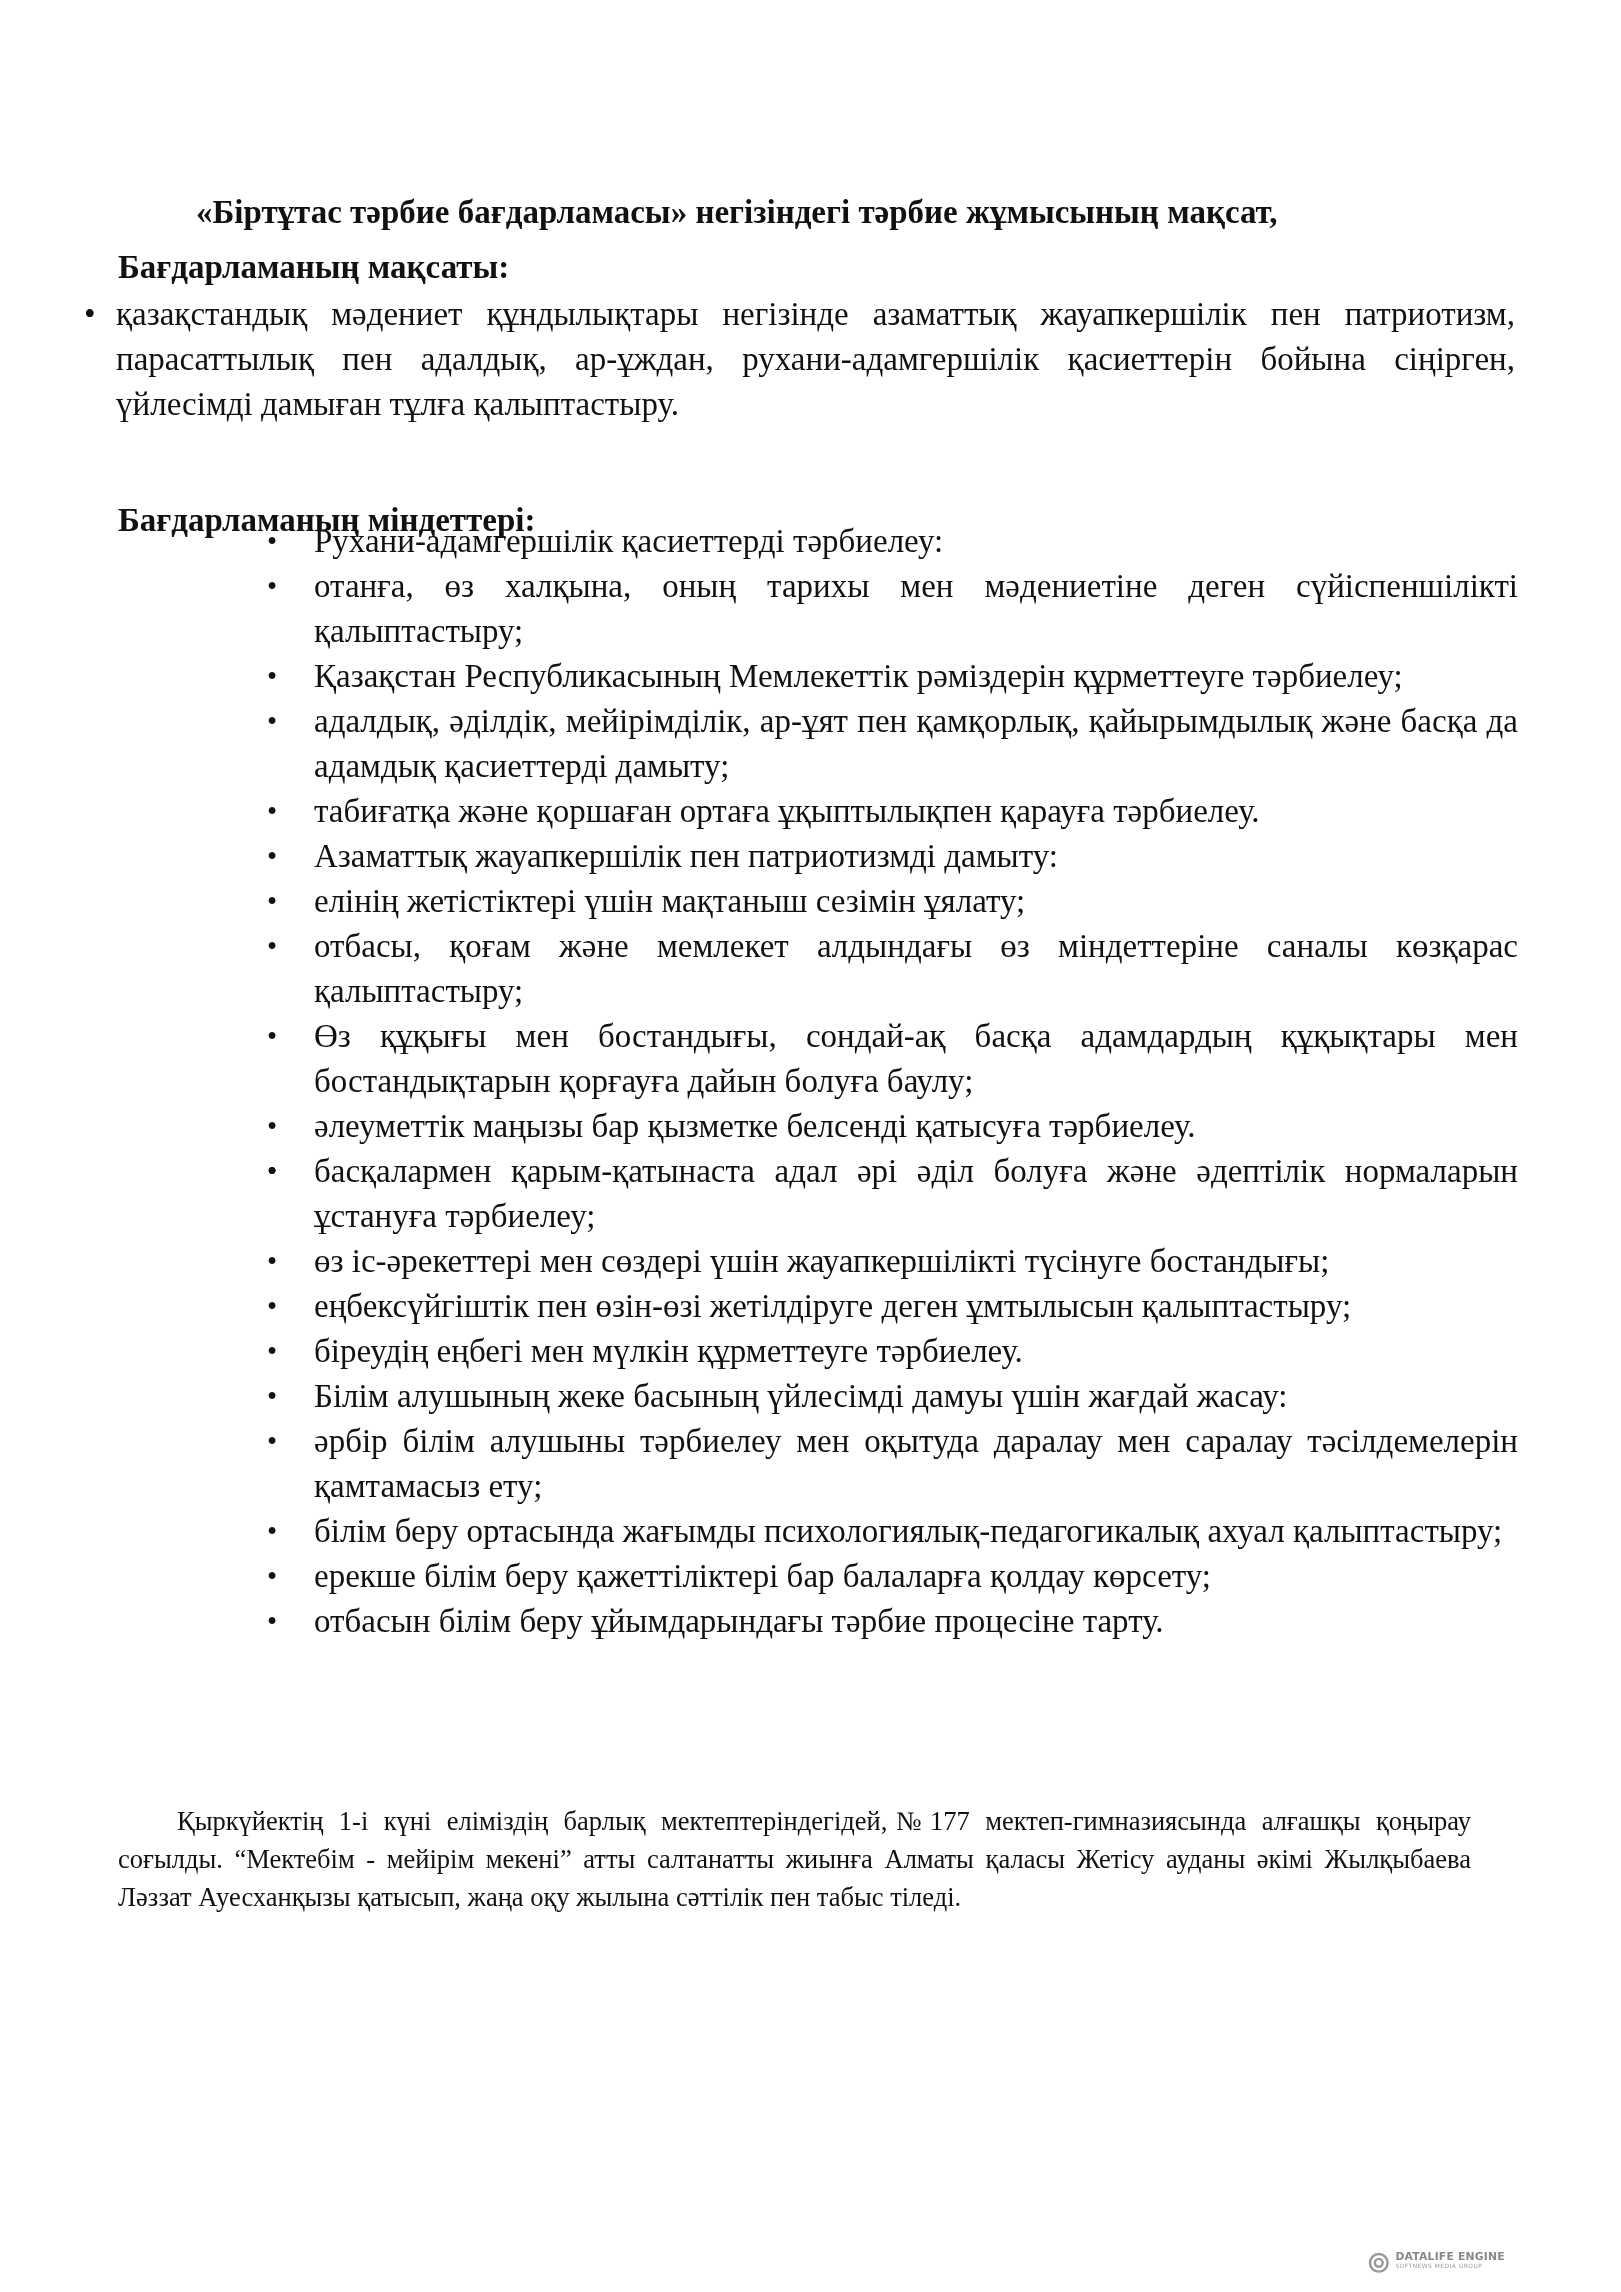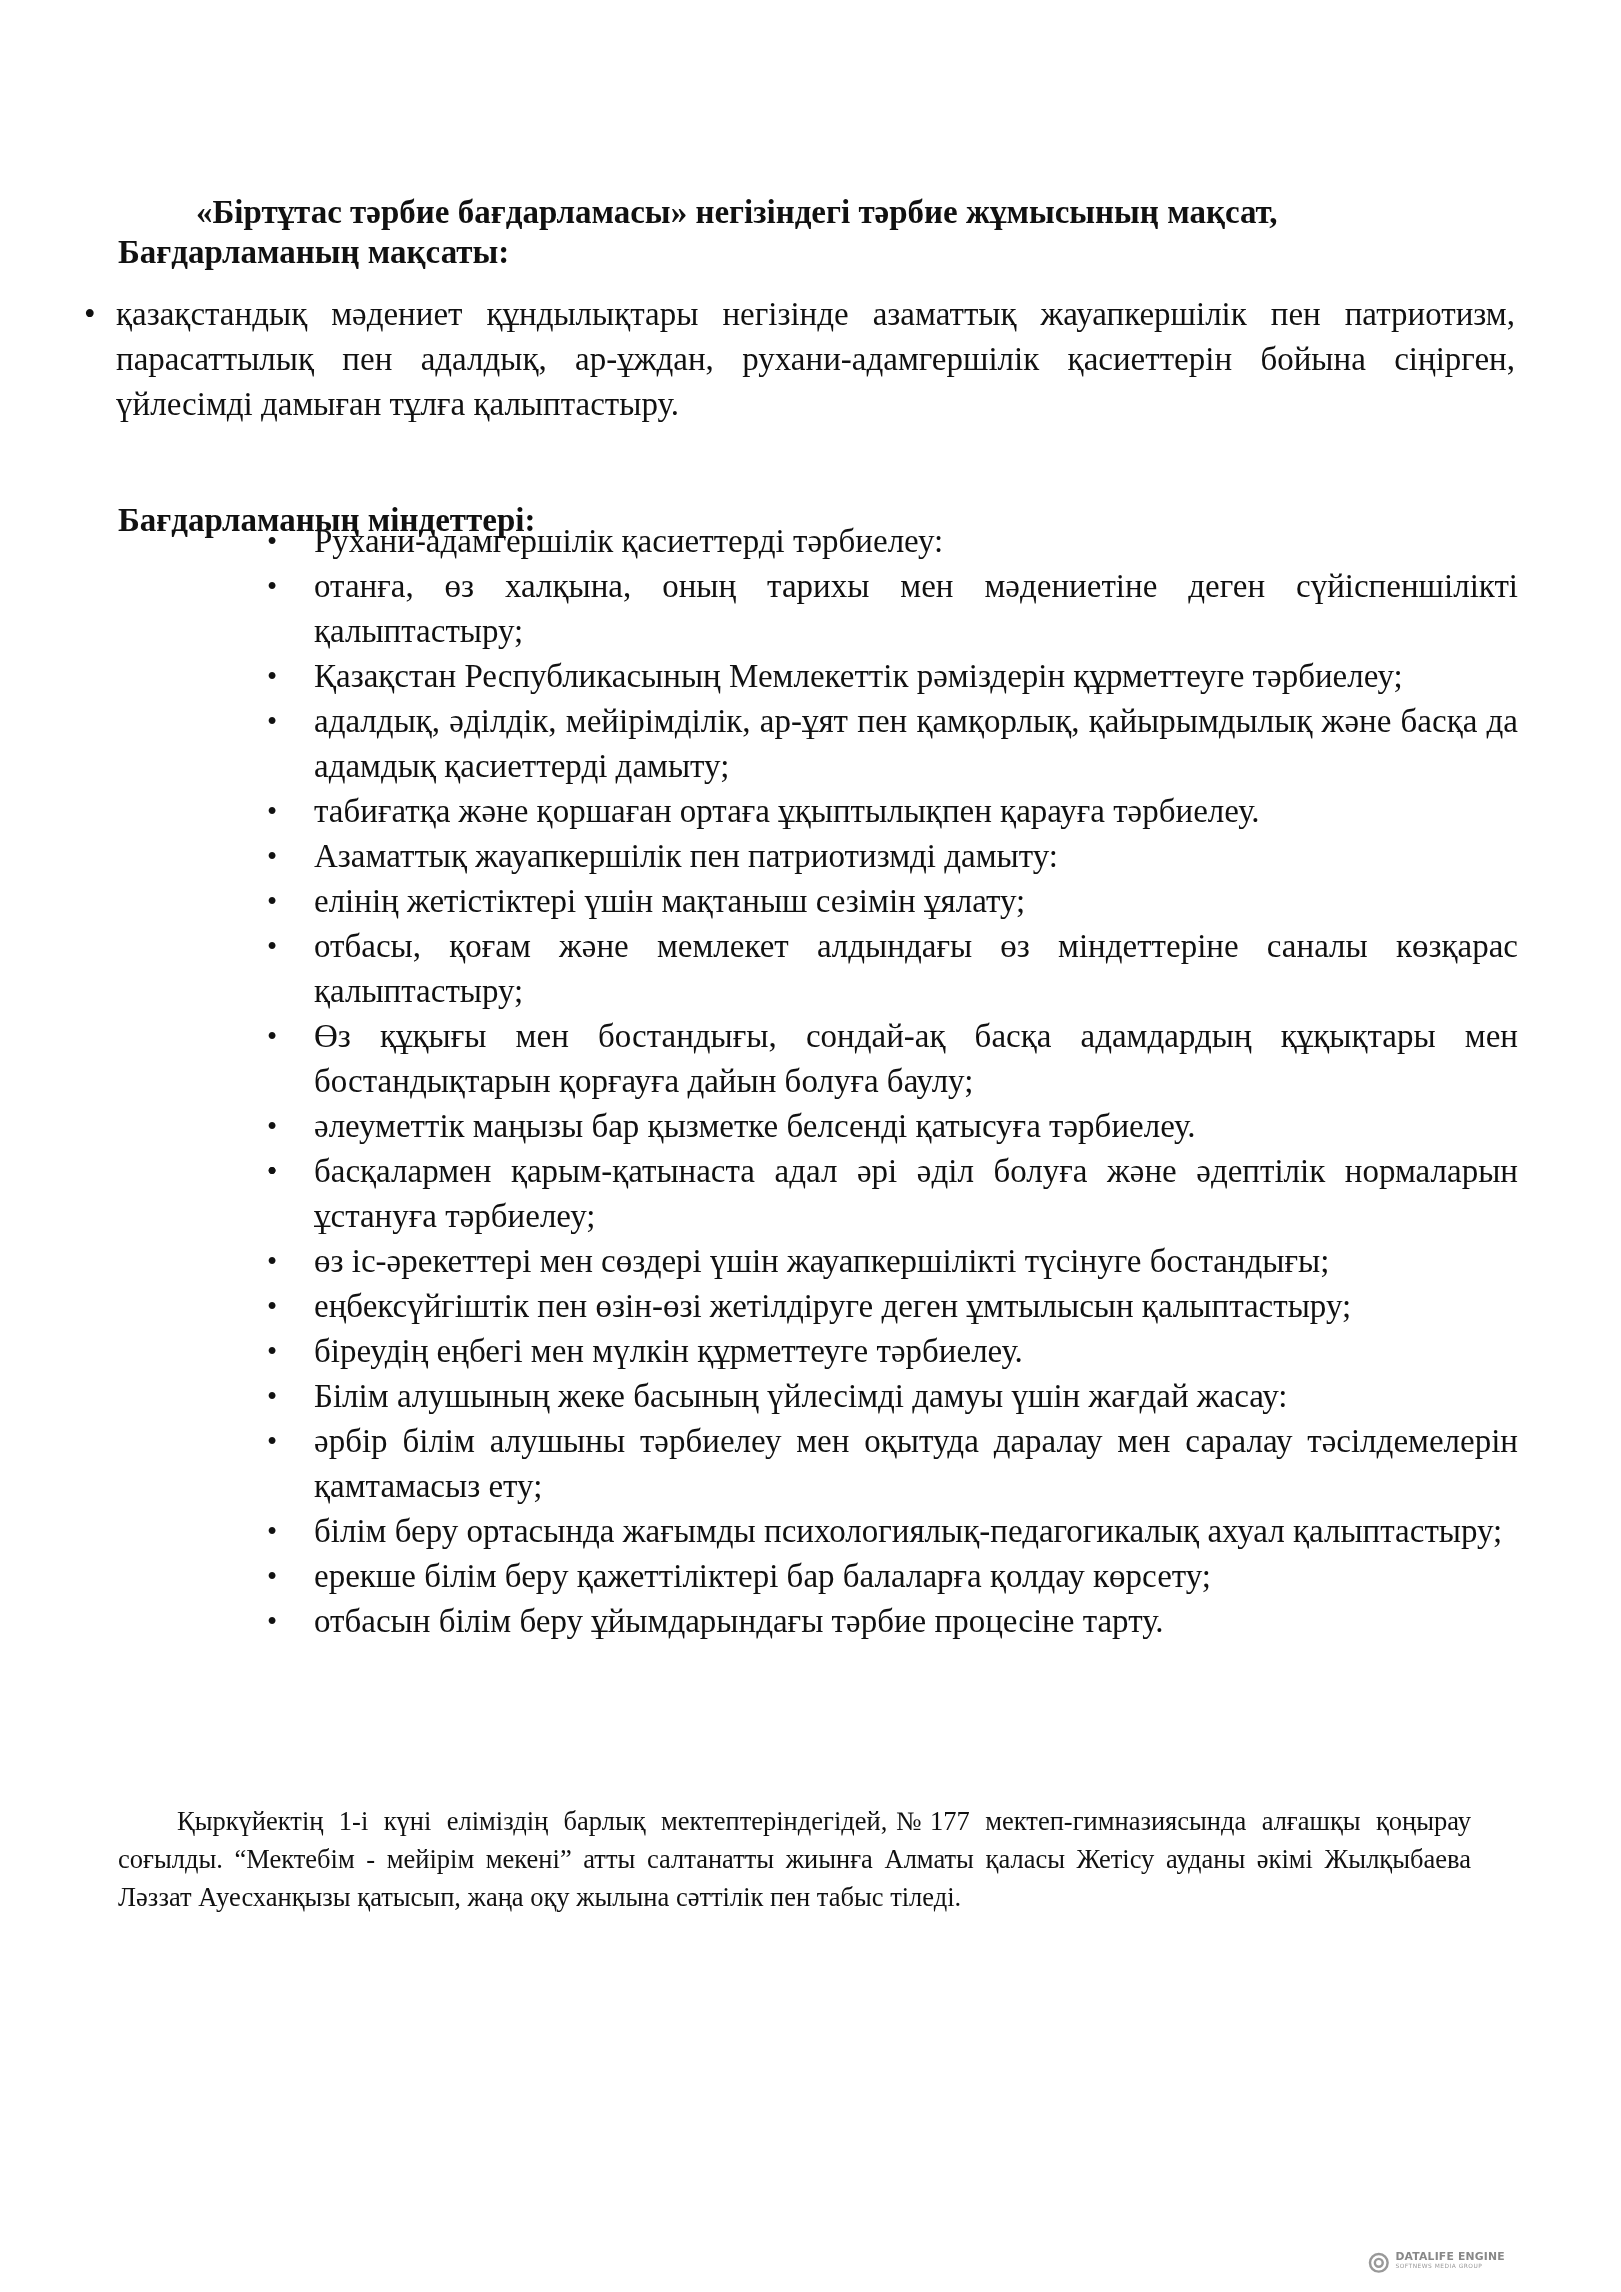--- a/index.html
+++ b/index.html
@@ -26,21 +26,21 @@
 </style>
 </head>
 <body>
 
 <div class="page">
 
   <div class="title">
     <div class="first">«Біртұтас тәрбие бағдарламасы» негізіндегі тәрбие жұмысының мақсат,</div>
   </div>
 
-  <div class="heading" style="top:230px;">Бағдарламаның мақсаты:</div>
+  <div class="heading" style="top:245px;">Бағдарламаның мақсаты:</div>
 
   <div class="goal">
     <span class="dot">•</span>
     <div class="txt">қазақстандық мәдениет құндылықтары негізінде азаматтық жауапкершілік пен патриотизм, парасаттылық пен адалдық, ар-ұждан, рухани-адамгершілік қасиеттерін бойына сіңірген, үйлесімді дамыған тұлға қалыптастыру.</div>
   </div>
 
   <div class="heading" style="top:498px;">Бағдарламаның міндеттері:</div>
 
   <ul class="tasks" id="tasks-list">
       <li class="bold"><span class="bullet">•</span><span class="txt">Рухани-адамгершілік қасиеттерді тәрбиелеу:</span></li>

